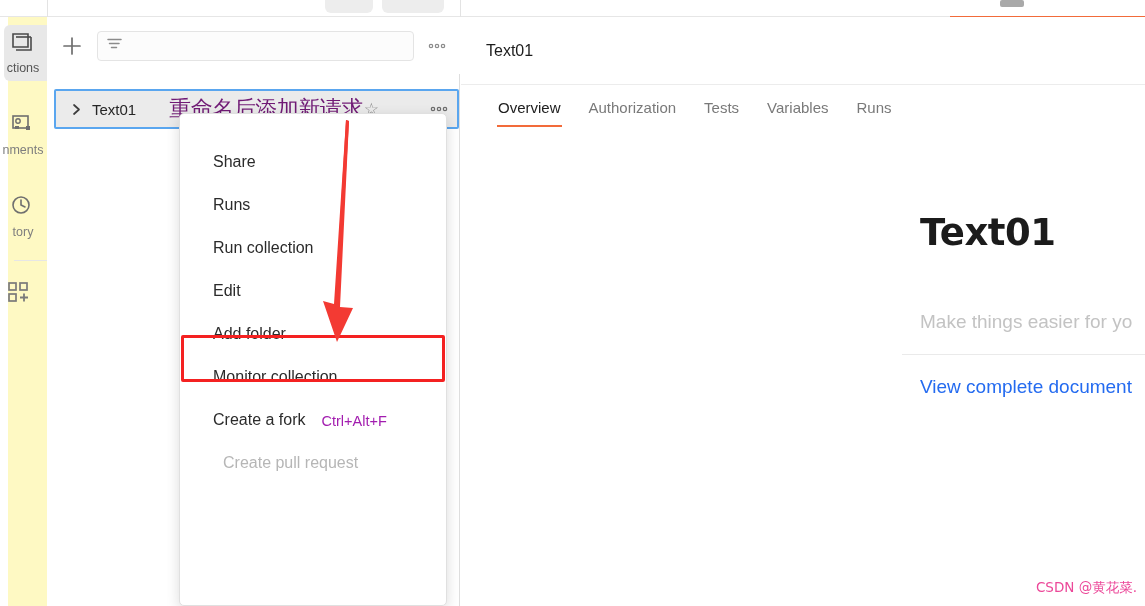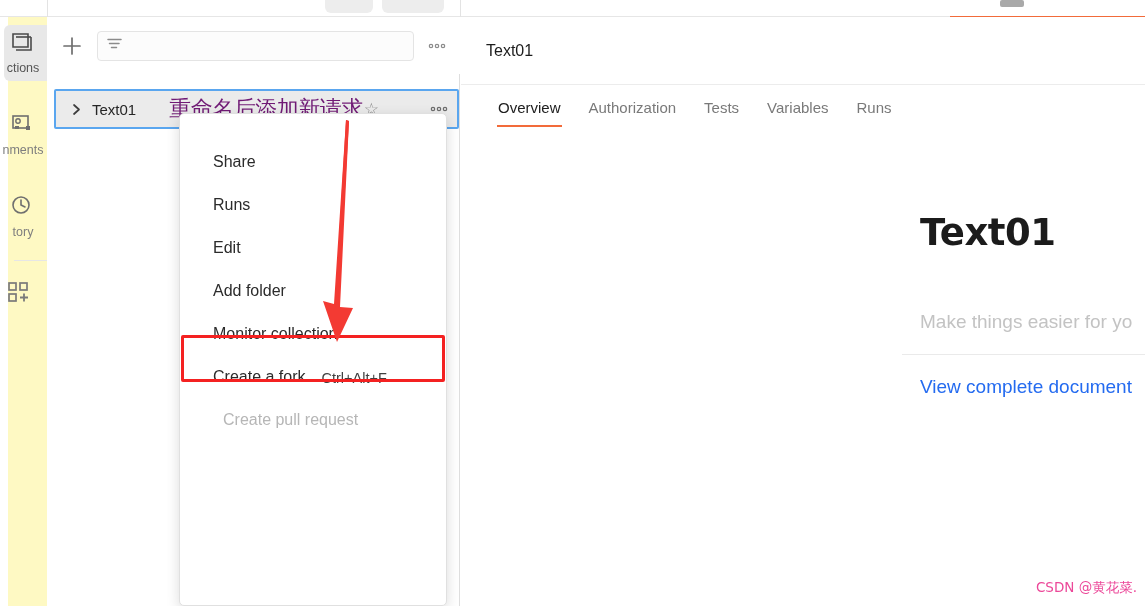--- a/index.html
+++ b/index.html
@@ -96,21 +96,21 @@
     height:43px; display:flex; align-items:flex-end; padding:0 0 0 33px;
     font-size:16px; color:#2b2b2b; cursor:pointer;
   }
   .mi.disabled { color:#b6b6b6; cursor:default;padding-left:43px; }
   .mi.hl { background:#ebebeb; }
   .beta {
     margin-left:auto; margin-right:34px;
     font-size:11.5px; color:#8d72c7; border:1px solid #c9bce4;
     border-radius:3px; padding:2px 6px; letter-spacing:1px;
   }
-  .kbd { margin-left:16px; font-size:14.5px; color:#404040; }
+  .kbd { margin-left:16px; font-size:14.5px; color:#a21caf; }
 
   
   .redbox {
     position:absolute; left:181px; top:335px; width:264px; height:47px;
     border:3px solid #f42121; border-radius:2px; pointer-events:none;
   }
   
   .arrow { position:absolute; left:290px; top:118px; pointer-events:none; }
 
   
@@ -262,20 +262,23 @@
   </div>
 
   <div class="ctx" id="ctx-menu">
       <div class="mi">
         <span>Share</span>
       </div>
       <div class="mi">
         <span>Runs</span>
       </div>
       <div class="mi">
+        <span>Run collection</span>
+      </div>
+      <div class="mi">
         <span>Edit</span>
       </div>
       <div class="mi">
         <span>Add folder</span>
       </div>
       <div class="mi">
         <span>Monitor collection</span>
       </div>
       <div class="mi">
         <span>Create a fork</span>

